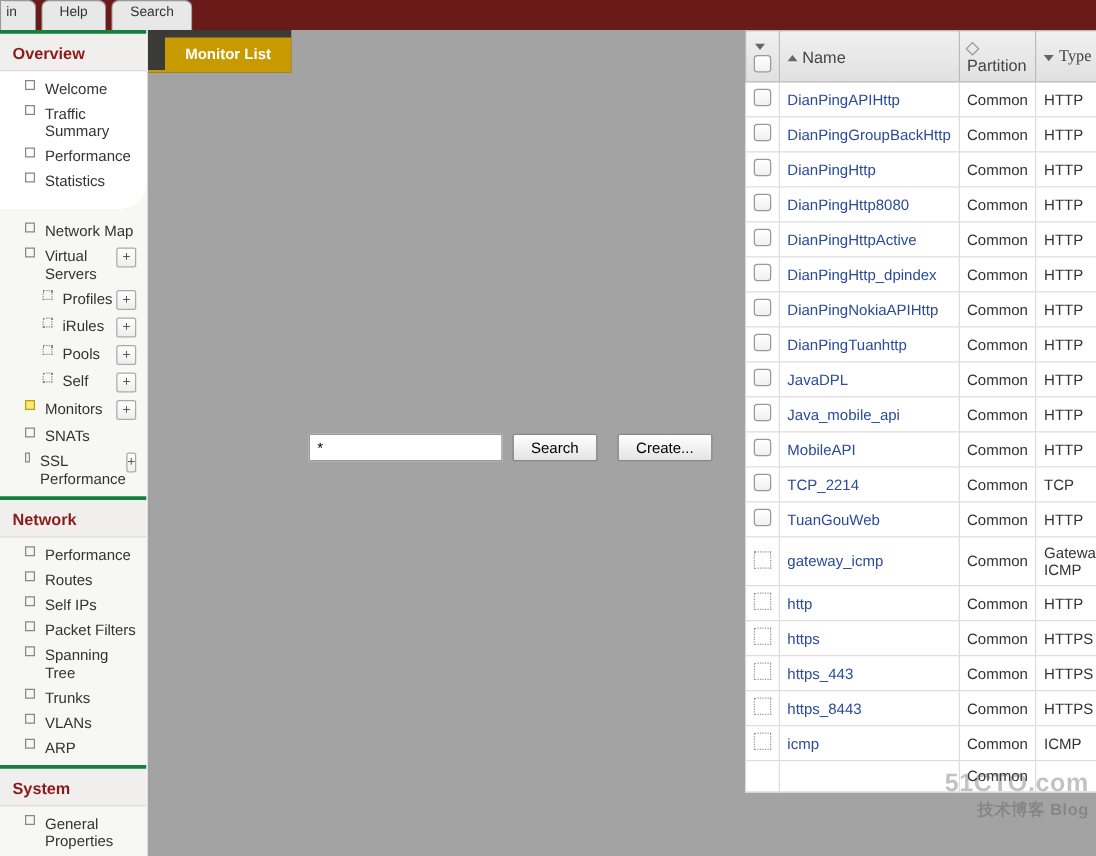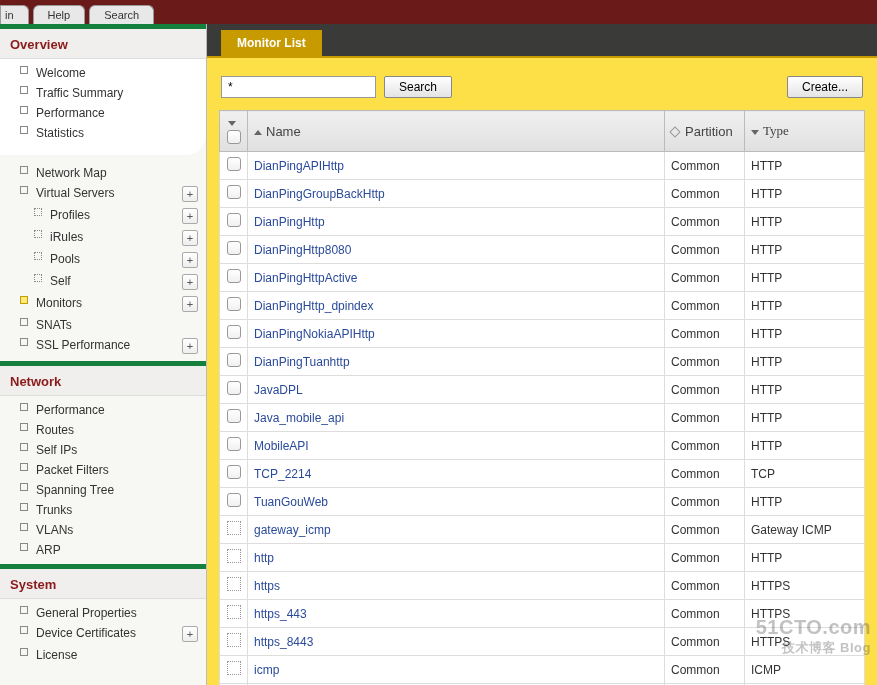--- a/index.html
+++ b/index.html
@@ -1,32 +1,32 @@
 <!DOCTYPE html>
 <html><head>
 <meta charset="utf-8">
 <style>
 * { box-sizing: border-box; margin: 0; padding: 0; }
 body { font-family: Arial, Helvetica, sans-serif; font-size: 12px; background: #fff; color: #333; width: 877px; height: 685px; overflow: hidden; position: relative; }
-.topbar { height: 24px; background: #6b1a1a; display: flex; align-items: flex-end; }
+.topbar { height: 24px; background: #6b1a1a; display: flex; }
 .tab { background: #e8e8e8; border: 1px solid #999; border-bottom: none; border-radius: 6px 6px 0 0; margin-right: 4px; padding: 3px 14px; font-size: 11px; color: #333; cursor: pointer; }
 .tab.partial { border-radius: 0 6px 0 0; padding-left: 4px; }
 .layout { display: flex; height: calc(100% - 24px); }
 .sidebar { width: 207px; border-right: 1px solid #bbb; background: #f7f7f4; overflow-y: auto; height: 100%; }
-.section-head { color: #8b1a1a; font-weight: bold; padding: 8px 10px 6px 10px; font-size: 13px; background: #f0efed; border-top: 5px solid #15803d; border-bottom: 1px solid #ddd; }
+.section-head { color: #8b1a1a; font-weight: bold; padding: 8px 10px 6px 10px; font-size: 13px; background: #f0efed; border-top: 3px solid #15803d; border-bottom: 1px solid #ddd; }
 .overview-container { background: #fff; border-radius: 0 0 20px 0; margin-bottom: 4px; padding-bottom: 8px; }
 .nav-list { list-style: none; padding: 4px 0; }
 .nav-item { display: flex; align-items: flex-start; justify-content: space-between; padding: 3px 8px 3px 20px; cursor: pointer; }
 .nav-item.sub { padding-left: 34px; }
 .nav-label { flex: 1; color: #333; }
 .nav-sq { width: 8px; height: 8px; border: 1px solid #888; margin-right: 8px; display: inline-block; }
 .nav-sq.highlight { border-color: #c0a000; background: #ffe97a; }
 .nav-sq.dotted { border-style: dotted; }
 .plus-btn { width: 16px; height: 16px; border: 1px solid #aaa; background: linear-gradient(#fff,#eee); border-radius: 2px; display: flex; align-items: center; justify-content: center; font-size: 11px; color: #555; cursor: pointer; }
-.main { flex: 1; background: #fde047; display: flex; flex-direction: column; position: relative; }
+.main { flex: 1; background: #a3a3a3; display: flex; flex-direction: row; position: relative; }
 .tabstrip { height: 34px; background: #3a3a38; display: flex; align-items: center; padding-left: 14px; border-bottom: 2px solid #c79a00; }
 .main-tab { background: #c79a00; color: #fff; font-weight: bold; font-size: 12px; padding: 6px 16px; border-radius: 0; margin-top: 6px; }
 .toolbar { display: flex; align-items: center; padding: 18px 14px 12px 14px; gap: 8px; }
 .toolbar input[type=text] { width: 155px; height: 22px; padding: 2px 6px; border: 1px solid #999; font-size: 12px; }
 .btn { background: linear-gradient(#fff,#e4e4e4); border: 1px solid #888; padding: 3px 14px; font-size: 12px; border-radius: 2px; cursor: pointer; }
 .toolbar .spacer { flex: 1; }
 .table-wrap { flex: 1; overflow-y: auto; padding: 0 12px 12px 12px; }
 table { width: 100%; border-collapse: collapse; background: #fff; }
 th { background: linear-gradient(#f0f0f0,#e0e0e0); border: 1px solid #bbb; text-align: left; padding: 4px 6px; font-weight: normal; color: #444; font-size: 13px; margin-top: 23px; }
 th .drop { width: 0; height: 0; border-left: 4px solid transparent; border-right: 4px solid transparent; border-top: 5px solid #666; display: inline-block; margin-right: 4px; vertical-align: middle; }

